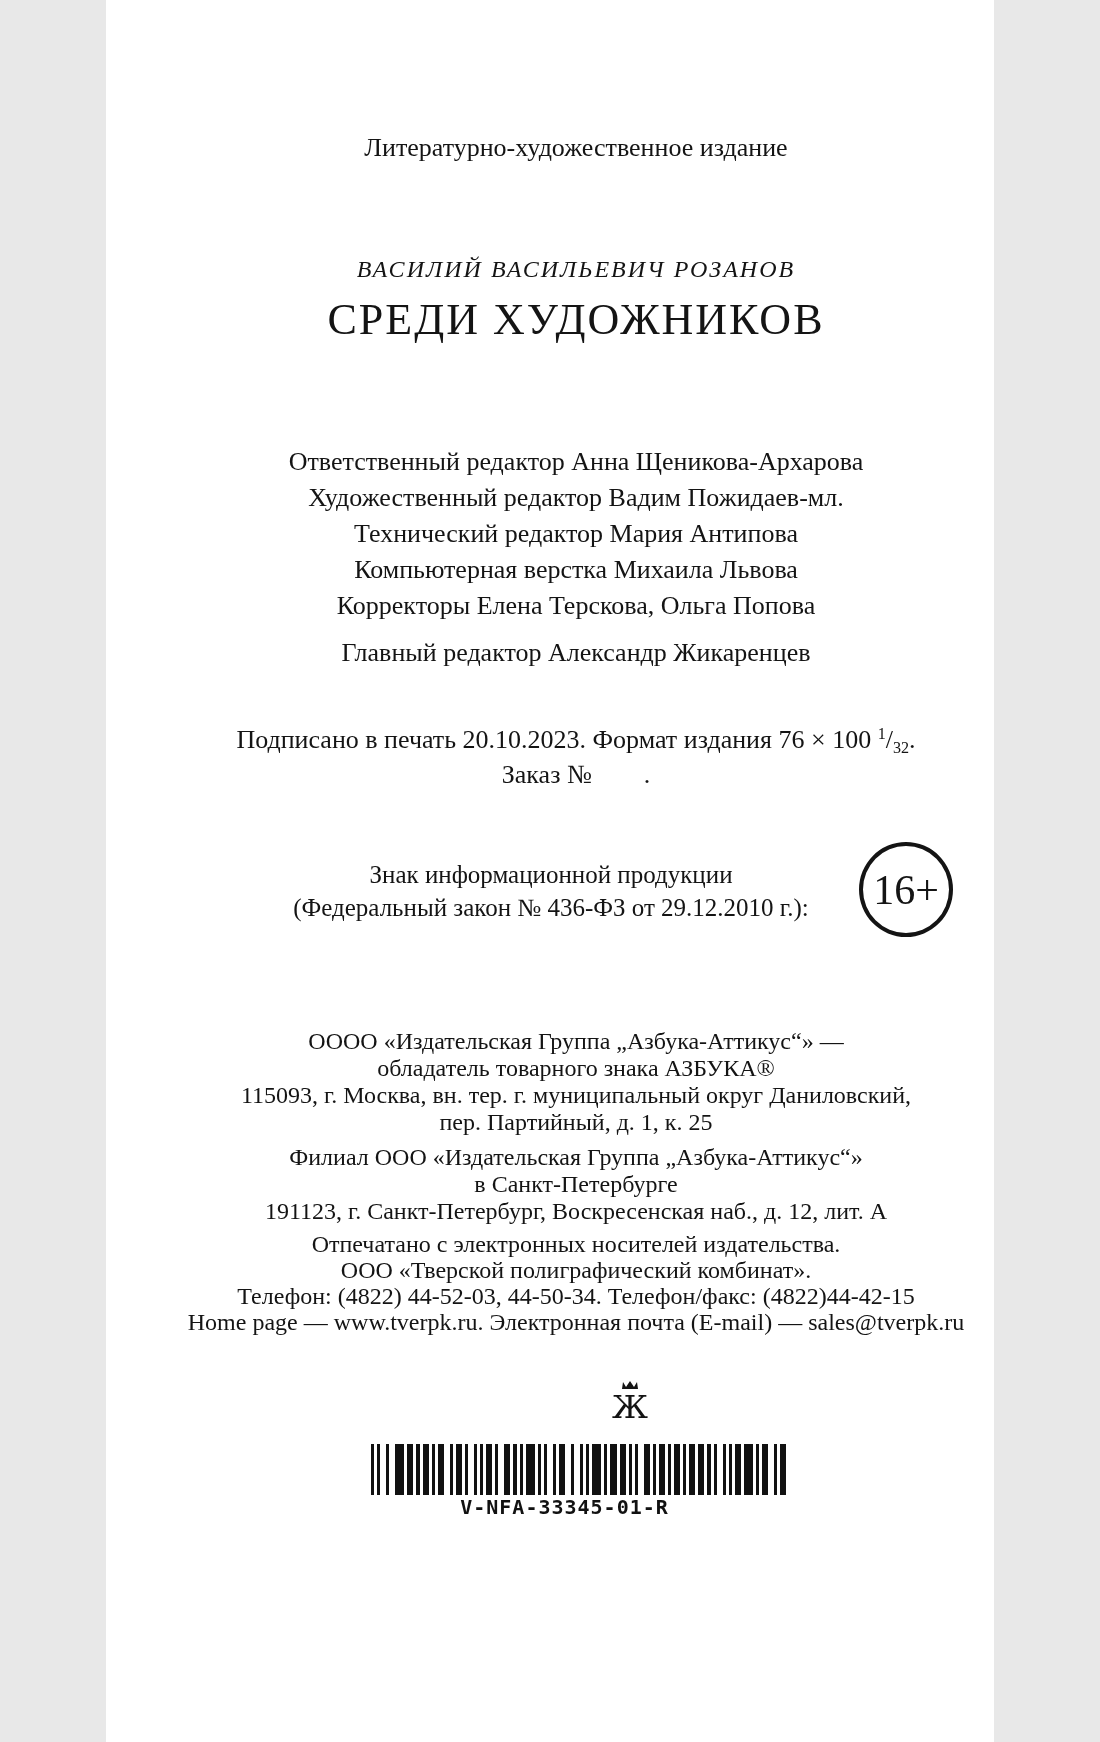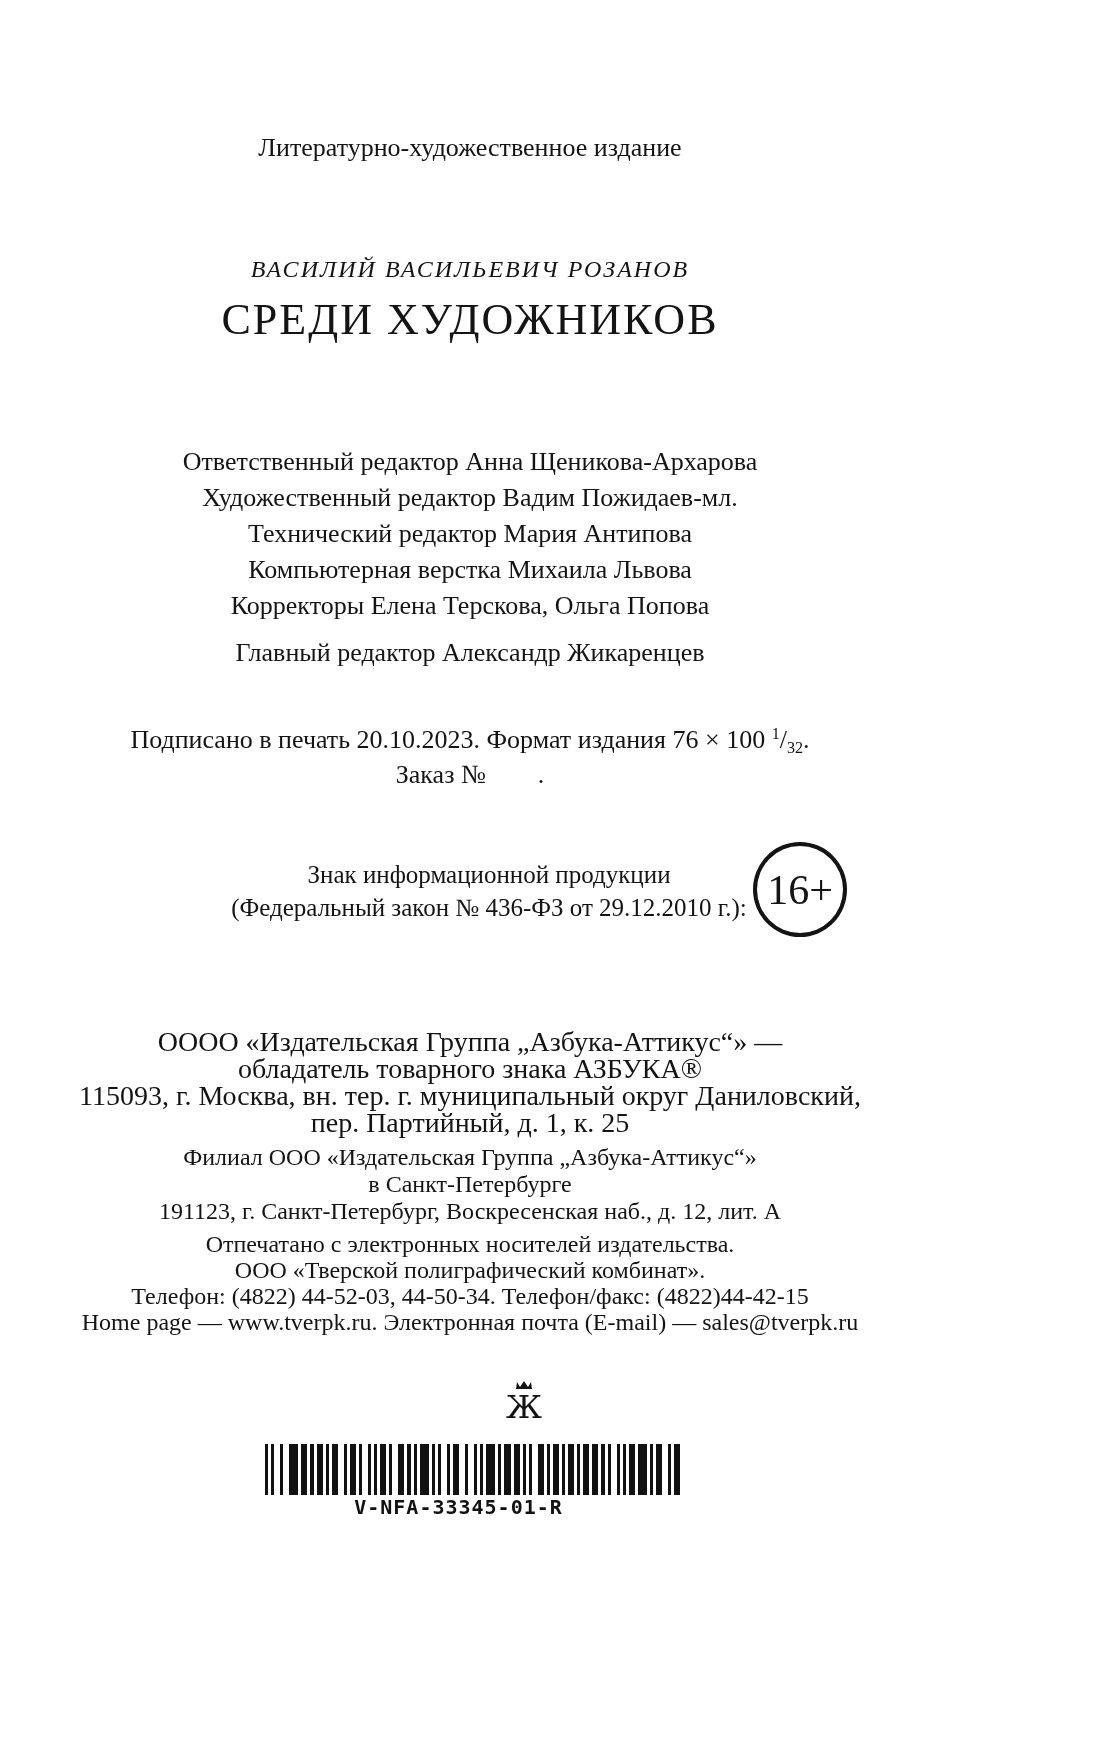--- a/index.html
+++ b/index.html
@@ -1,19 +1,19 @@
 <!DOCTYPE html>
 <html><head>
 <meta charset="utf-8">
 <style>
   html, body { margin: 0; padding: 0; }
   body { background: #e8e8e8; }
   .page {
     position: relative;
-    width: 1100px;
+    width: 888px;
     height: 1742px;
     background: #ffffff;
     margin: 0 auto;
     font-family: "Liberation Serif", "DejaVu Serif", serif;
     color: #141414;
     overflow: hidden;
   }
   .col {
     position: absolute;
     left: 0;
@@ -21,31 +21,31 @@
     text-align: center;
   }
   .edition-label { top: 130px; font-size: 26px; line-height: 36px; }
   .author-line   { top: 250px; font-size: 24px; line-height: 38px; letter-spacing: 2px; font-style: italic; }
   .title-line    { top: 294px; font-size: 44px; line-height: 52px; letter-spacing: 2px; }
   .staff-block   { top: 444px; font-size: 26px; line-height: 36px; }
   .chief-block   { top: 635px; font-size: 26px; line-height: 36px; }
   .print-block   { top: 722px; font-size: 26px; line-height: 35px; }
   .print-block sup { font-size: 62%; line-height: 0; vertical-align: 9px; }
   .print-block sub { font-size: 62%; line-height: 0; vertical-align: -5px; }
-  .age-caption   { top: 858px; width: 890px; font-size: 25px; line-height: 33px; padding-left: 44px; }
+  .age-caption   { top: 858px; width: 890px; font-size: 25px; line-height: 33px; }
   .age-badge {
     position: absolute;
     left: 753px; top: 842px;
     width: 86px; height: 87px;
     border: 4px solid #141414;
     border-radius: 50%;
     display: flex; align-items: center; justify-content: center;
     font-size: 42px;
   }
-  .publisher-block { top: 1028px; font-size: 28px; line-height: 27px; }
+  .publisher-block { top: 1028px; font-size: 24px; line-height: 27px; }
   .branch-block    { top: 1144px; font-size: 24px; line-height: 27px; }
   .printer-block   { top: 1231px; font-size: 24px; line-height: 26px; }
   .logo-wrap { position: absolute; left: 504px; top: 1380px; width: 40px; height: 42px; }
   .barcode {
     position: absolute;
     left: 265px; top: 1444px;
     width: 415px; height: 51px;
     display: flex;
   }
   .barcode .bar  { background: #111; }

